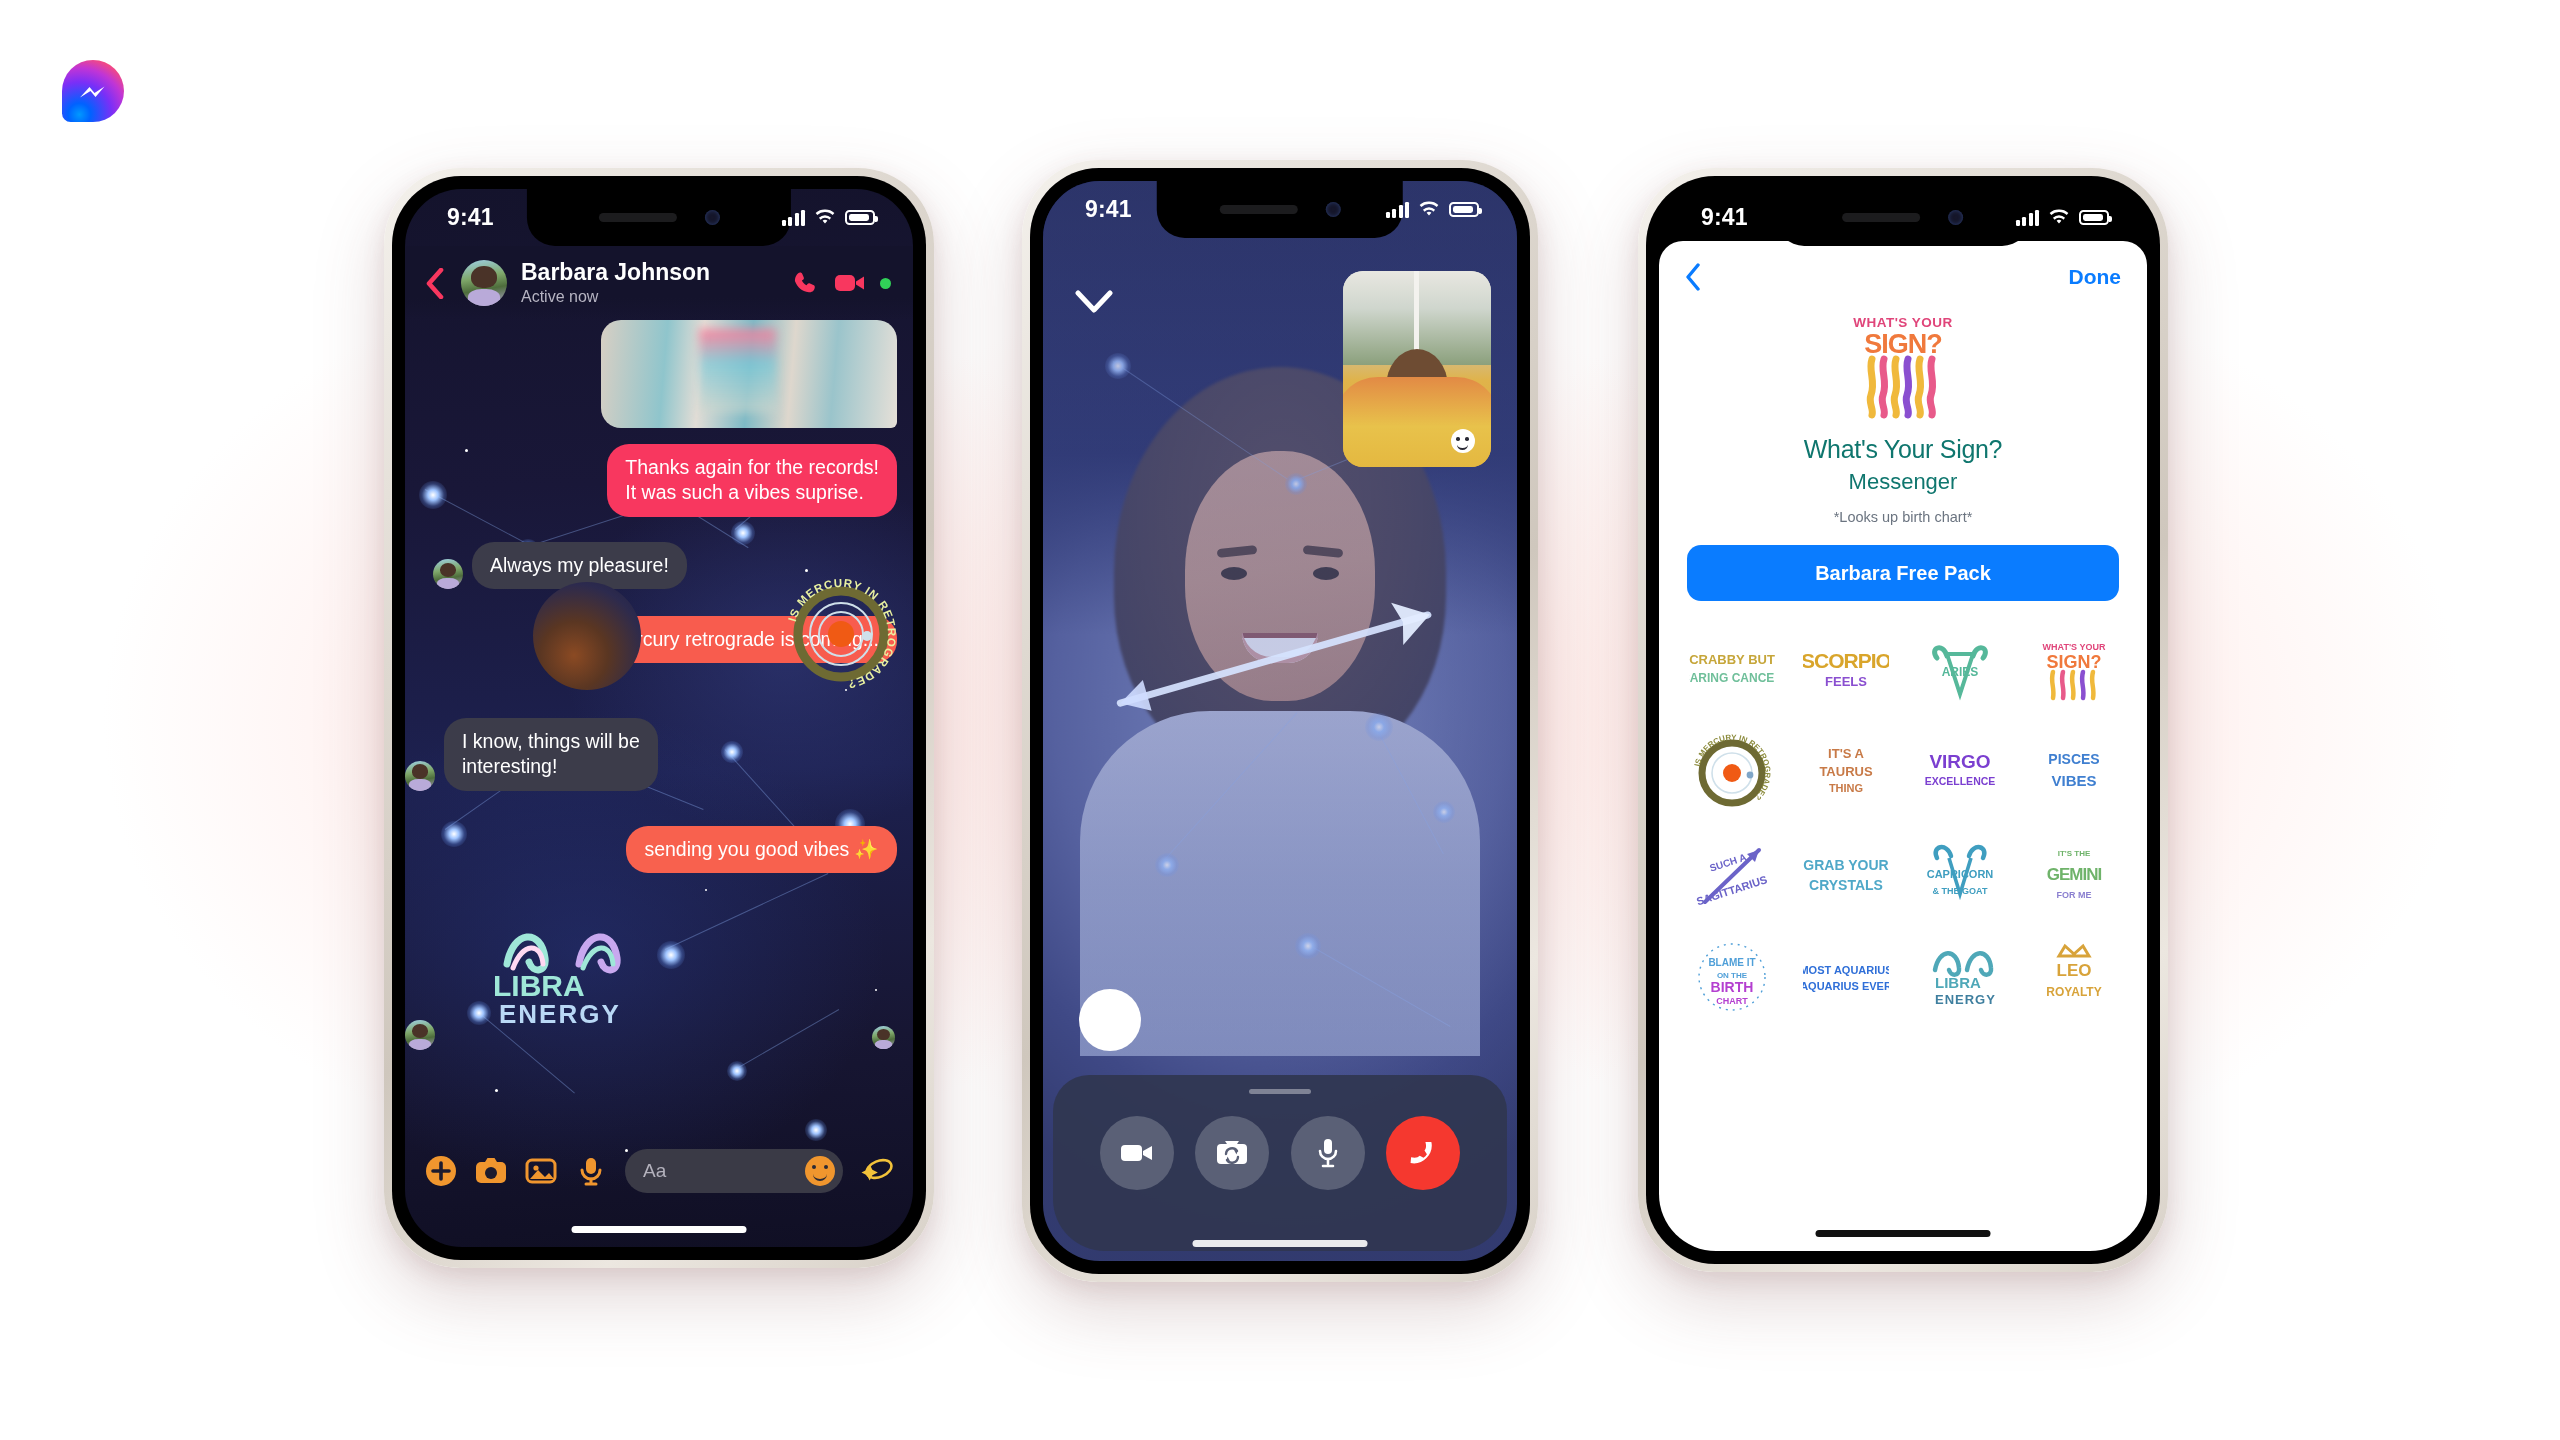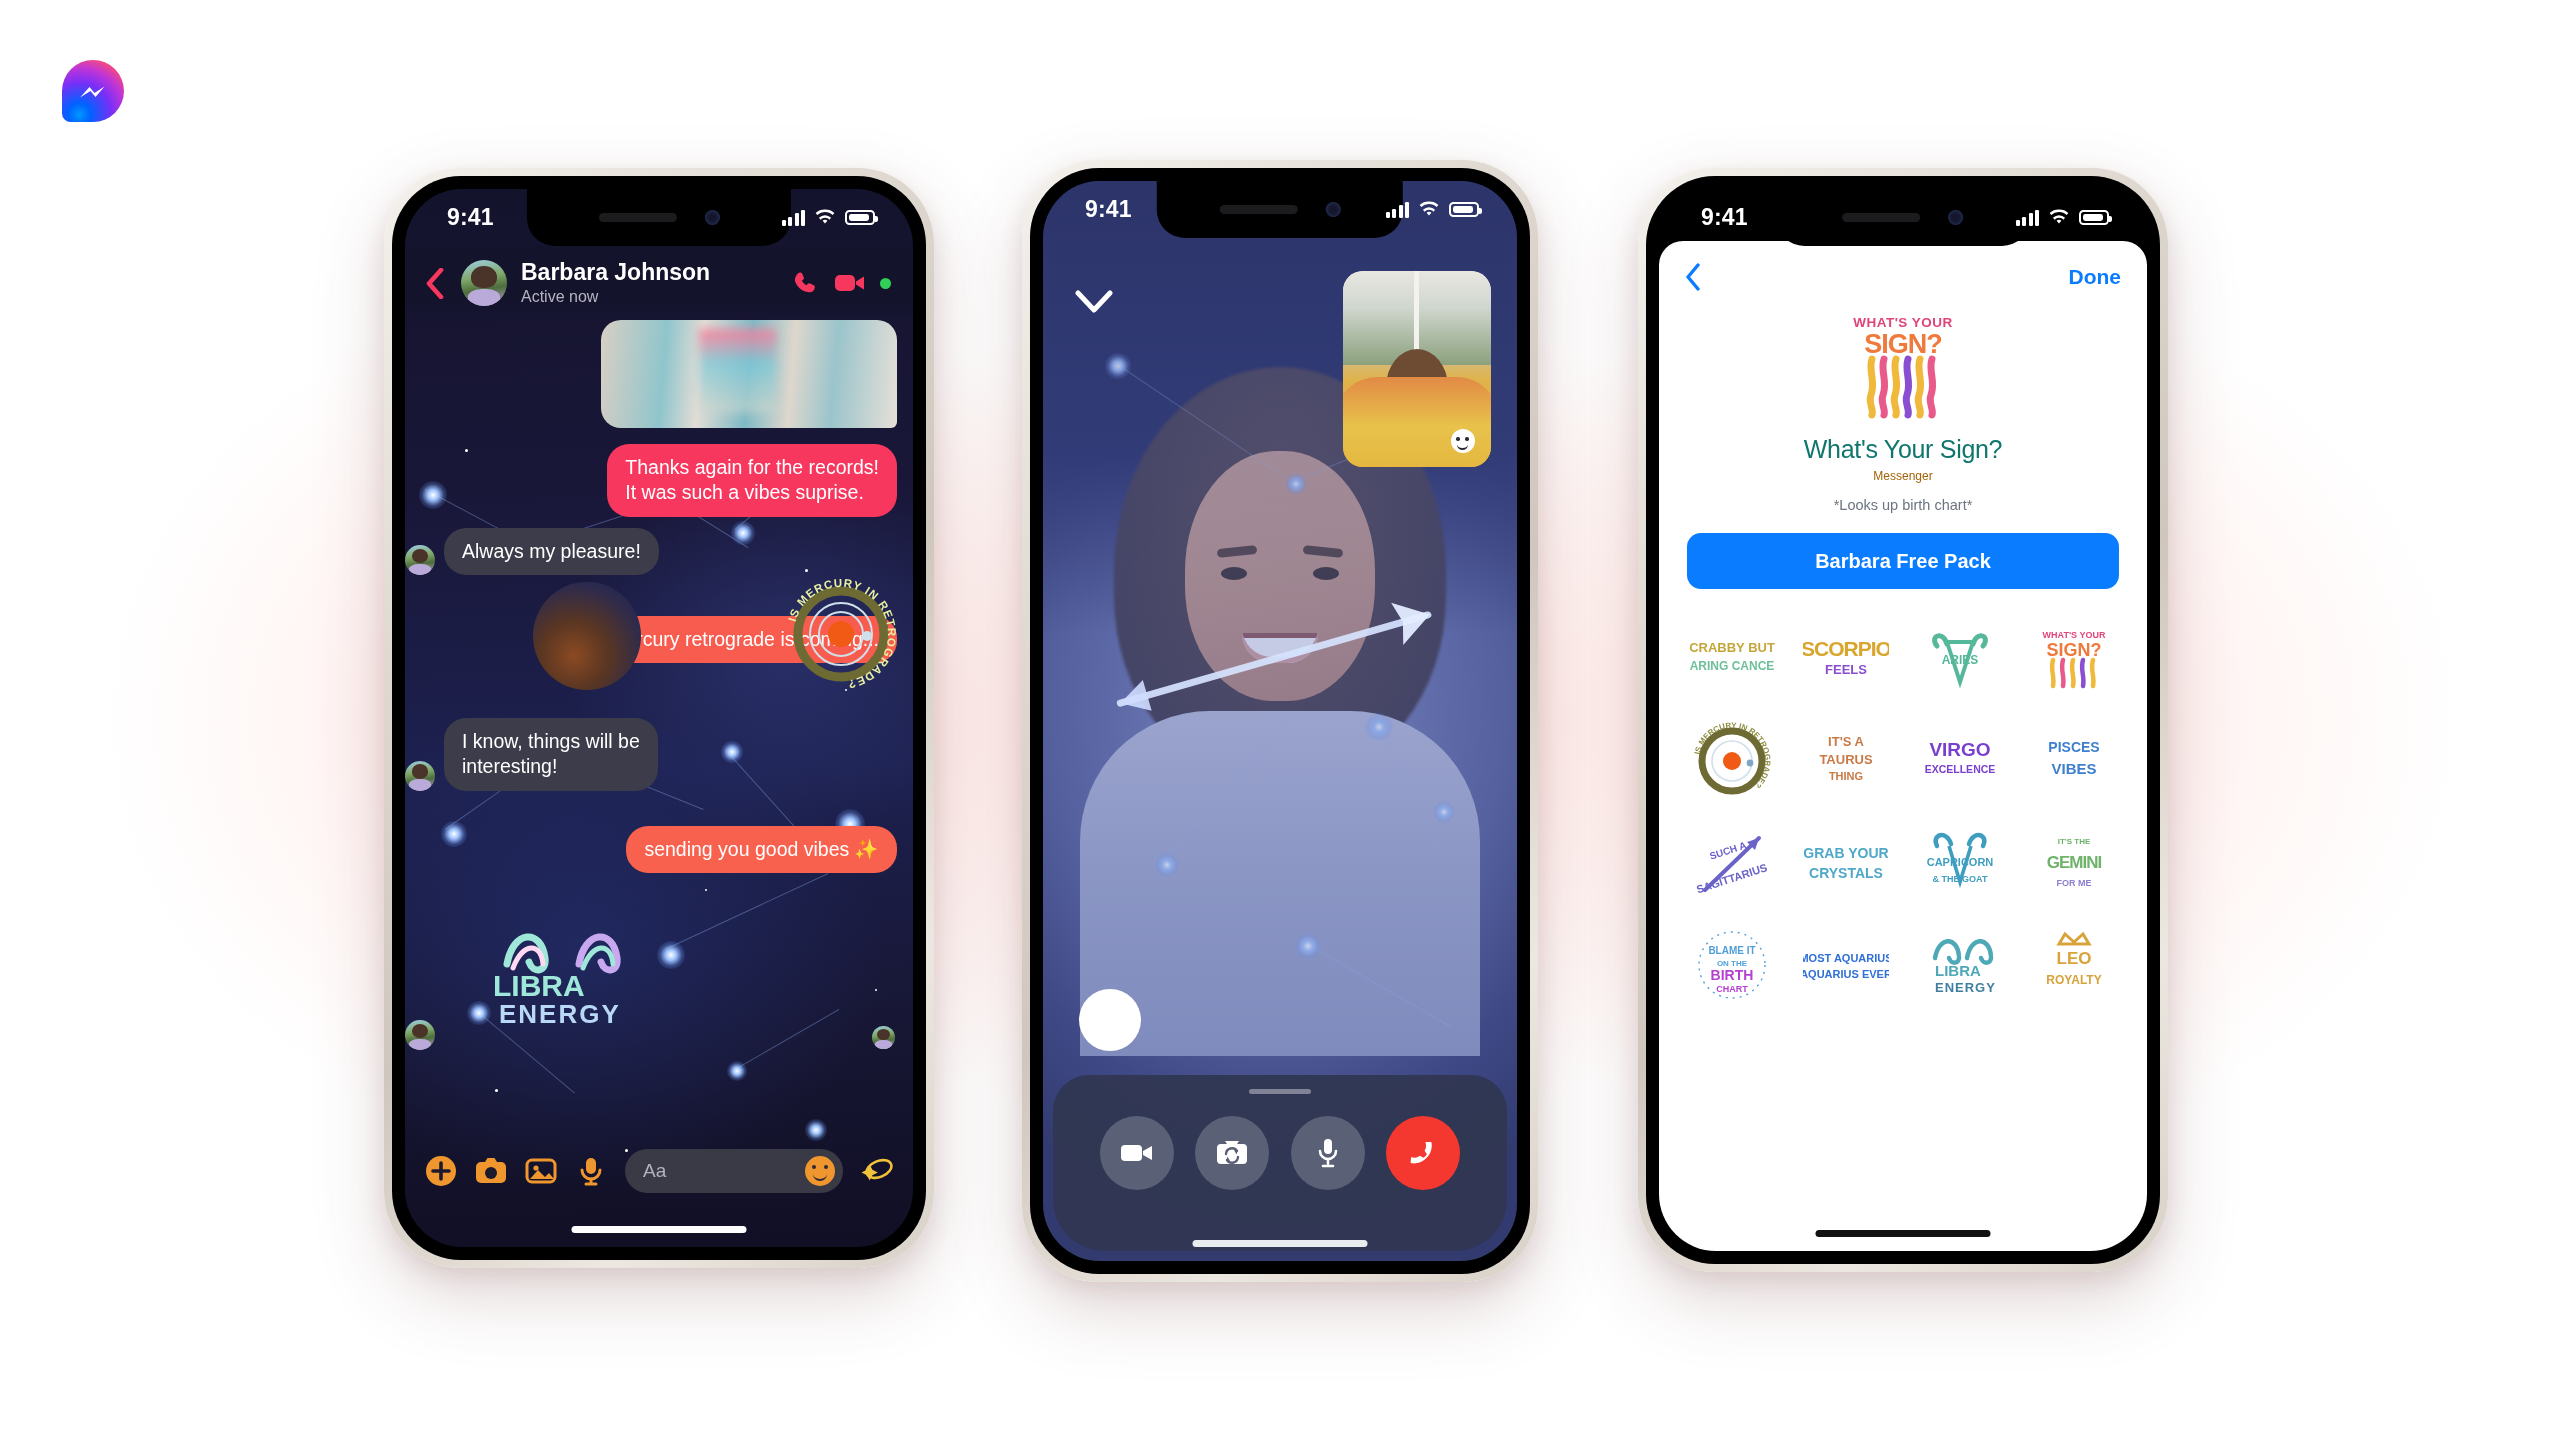--- a/index.html
+++ b/index.html
@@ -247,21 +247,21 @@
   .pack-sheet {
     position: absolute; left: 0; right: 0; top: 52px; bottom: 0;
     background: #fff; border-radius: 24px 24px 0 0; overflow: hidden;
   }
   .pack-nav { display: flex; align-items: center; justify-content: space-between; padding: 22px 26px 4px; }
   .pack-nav .chev svg { width: 16px; height: 28px; display: block; }
   .pack-done { font-size: 21px; font-weight: bold; color: #0a7cff; }
   .pack-hero { display: flex; flex-direction: column; align-items: center; margin-top: 10px; }
   .hero-art { width: 118px; height: 118px; position: relative; }
   .pack-title { font-size: 25px; font-weight: normal; color: #0f766e; margin-top: 12px; letter-spacing: -0.3px; }
-  .pack-sub { font-size: 12px; color: #a16207; margin-top: 5px; }
+  .pack-sub { font-size: 22px; color: #0f766e; margin-top: 5px; }
   .pack-note { font-size: 14.5px; color: #6b7480; margin-top: 14px; }
   .dl-btn {
     margin: 20px 28px 0; height: 56px; border-radius: 14px; background: #0a7cff;
     display: flex; align-items: center; justify-content: center;
     font-size: 20px; font-weight: bold; color: #fff;
   }
   .sticker-grid {
     display: grid; grid-template-columns: repeat(4, 1fr); gap: 6px 4px;
     padding: 22px 18px 0;
   }
@@ -370,21 +370,21 @@
         <div class="chat-body">
           <div class="photo-msg"></div>
 
           <div class="row" style="right:16px; top:124px; justify-content:flex-end;">
             <div class="bubble pink">
               <span>Thanks again for the records!</span><br>
               <span>It was such a vibes suprise.</span>
             </div>
           </div>
 
-          <div class="row" style="left:0; top:208px;">
+          <div class="row" style="left:0; top:222px;padding-left:28px;">
             <div class="sm-avatar"></div>
             <div class="bubble grey">Always my pleasure!</div>
           </div>
 
           <div class="row" style="right:16px; top:296px;">
             <div class="bubble coral">mercury retrograde is coming...</div>
           </div>
 
           <div class="sticker-planet"></div>
           <div class="sticker-mercury">

